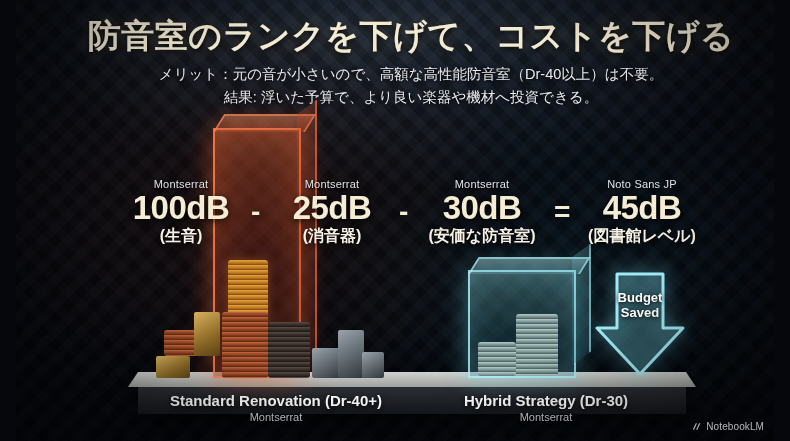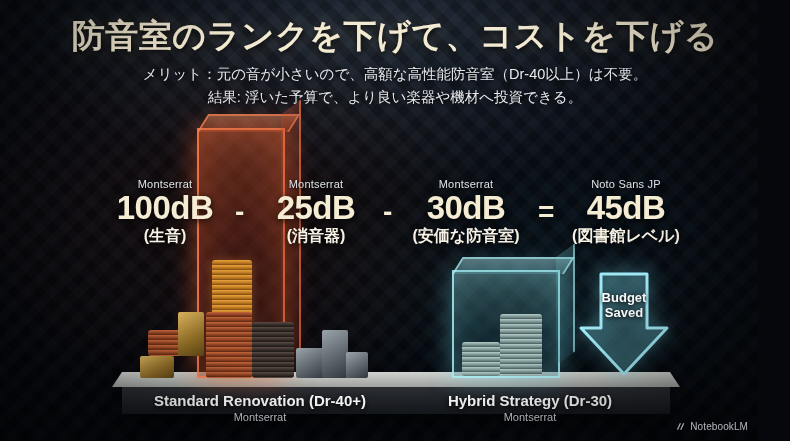--- a/index.html
+++ b/index.html
@@ -6,20 +6,21 @@
   html,body { width:790px; height:441px; overflow:hidden; background:#05070c; }
   body { font-family:"Liberation Sans", sans-serif; }
 
   #slide {
     position:relative; width:758px; height:441px; overflow:hidden;
     background:
       radial-gradient(ellipse 520px 230px at 50% 6%, rgba(120,150,180,.22), rgba(0,0,0,0) 70%),
       radial-gradient(ellipse 400px 300px at 30% 48%, rgba(180,70,30,.10), rgba(0,0,0,0) 72%),
       radial-gradient(ellipse 360px 260px at 72% 62%, rgba(40,130,150,.10), rgba(0,0,0,0) 72%),
       linear-gradient(180deg, #0a0e16 0%, #070a11 42%, #05080e 100%);
+    margin-left: 16px;
   }
   
   #foam {
     position:absolute; inset:0;
     background-image:
       linear-gradient(135deg, rgba(255,255,255,.035) 25%, rgba(0,0,0,0) 25%, rgba(0,0,0,0) 50%, rgba(255,255,255,.035) 50%, rgba(255,255,255,.035) 75%, rgba(0,0,0,0) 75%),
       linear-gradient(45deg, rgba(0,0,0,.45) 25%, rgba(0,0,0,0) 25%, rgba(0,0,0,0) 50%, rgba(0,0,0,.45) 50%, rgba(0,0,0,.45) 75%, rgba(0,0,0,0) 75%);
     background-size:26px 26px, 26px 26px;
     opacity:.55; pointer-events:none;
   }

